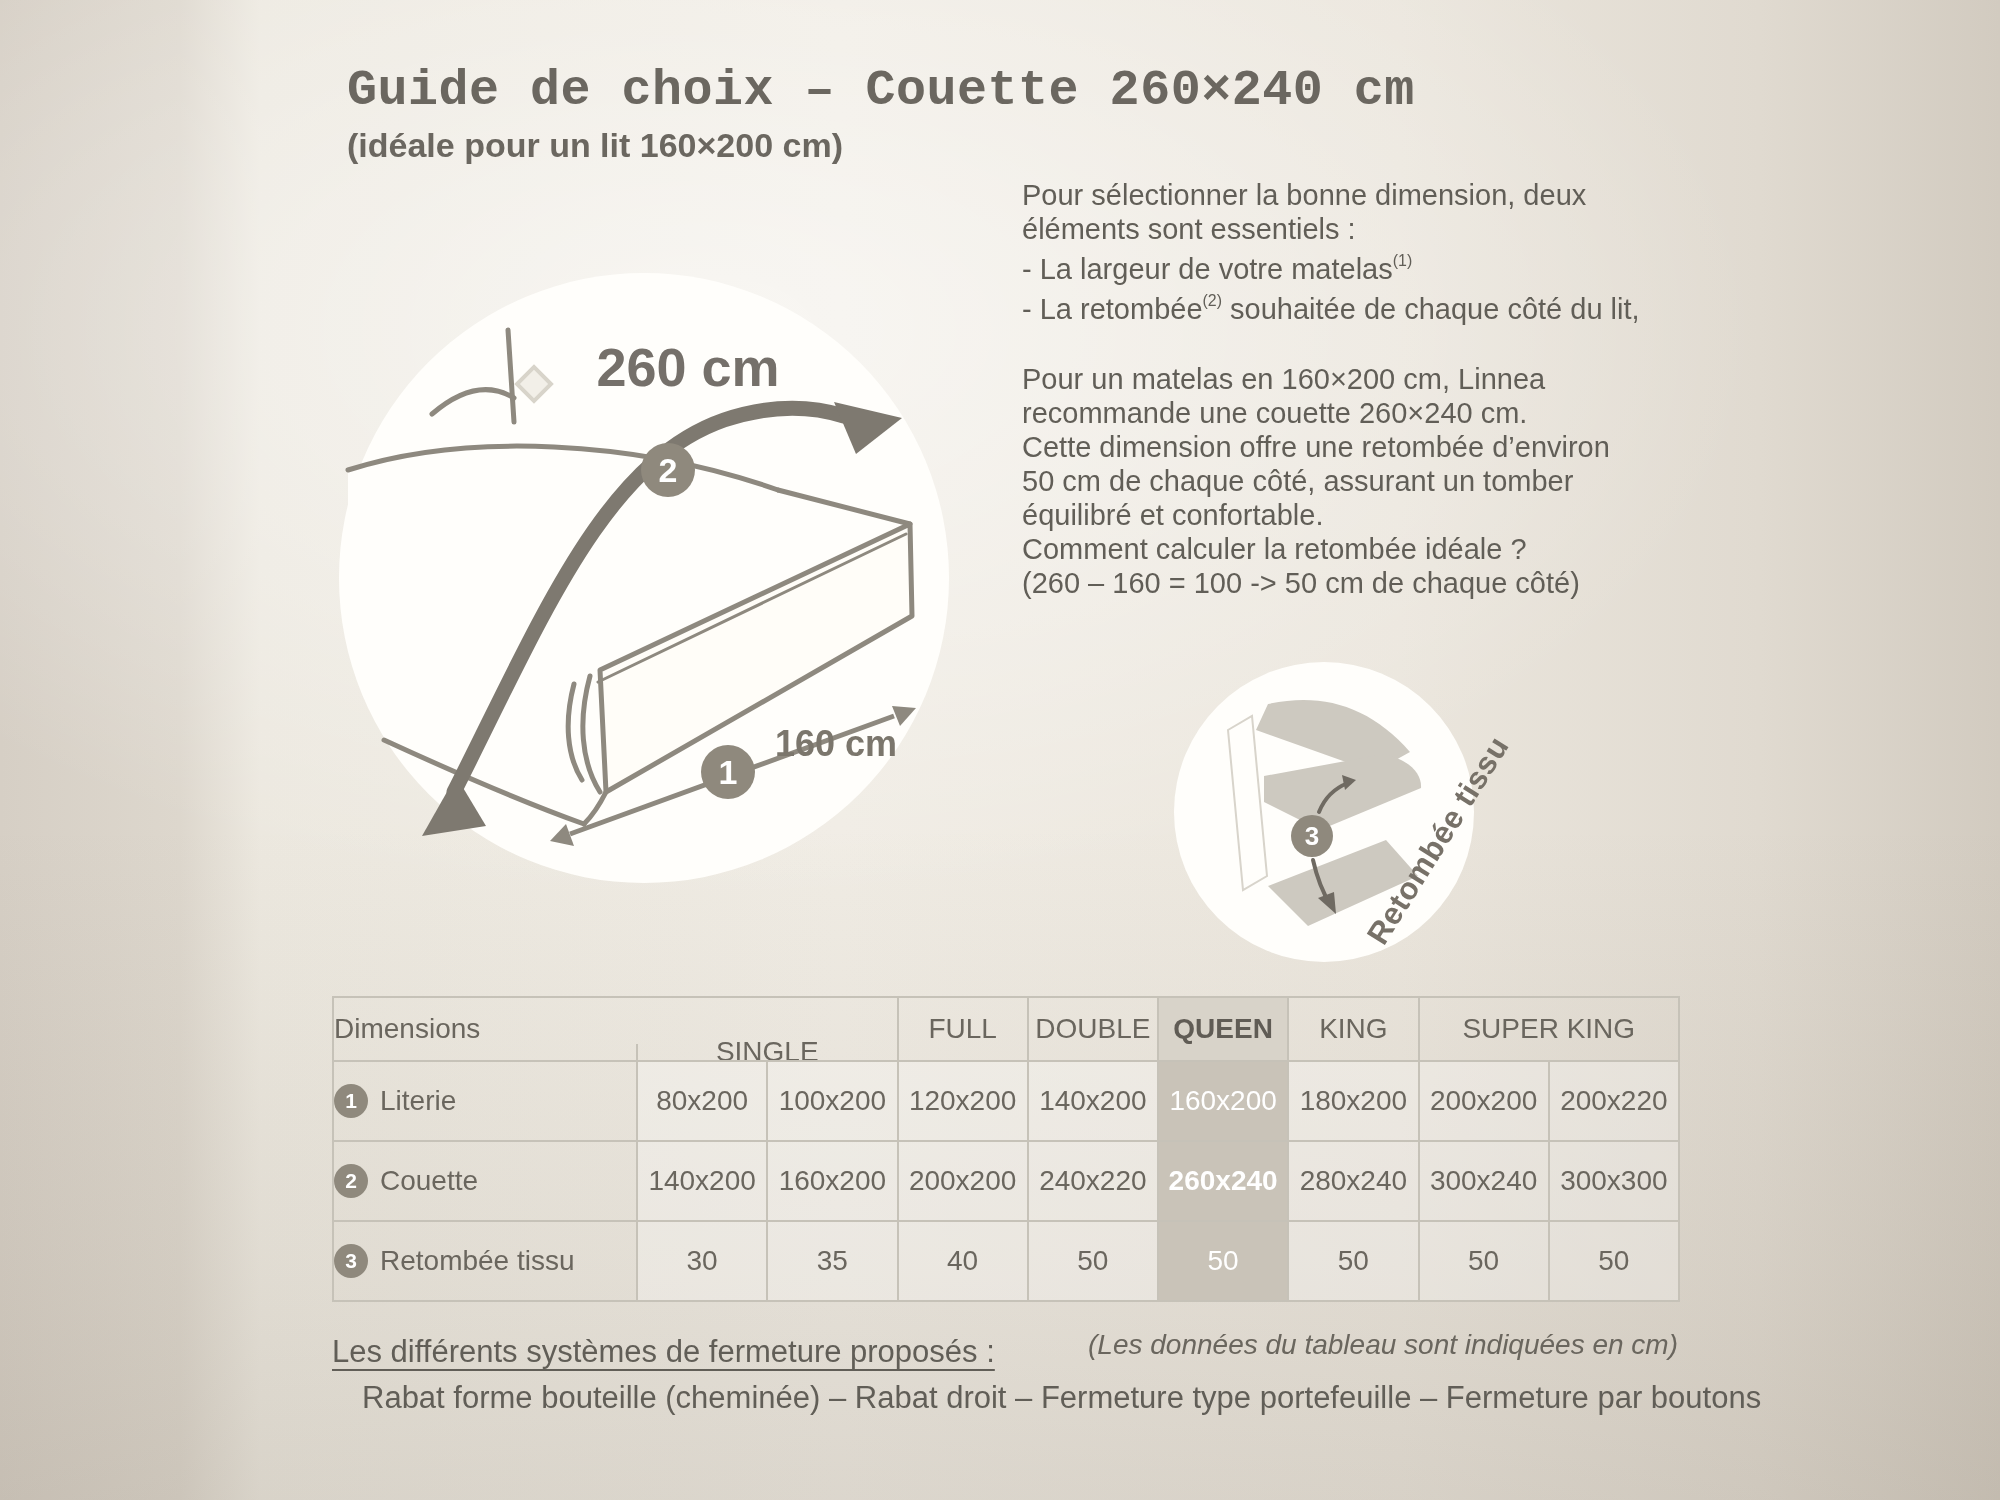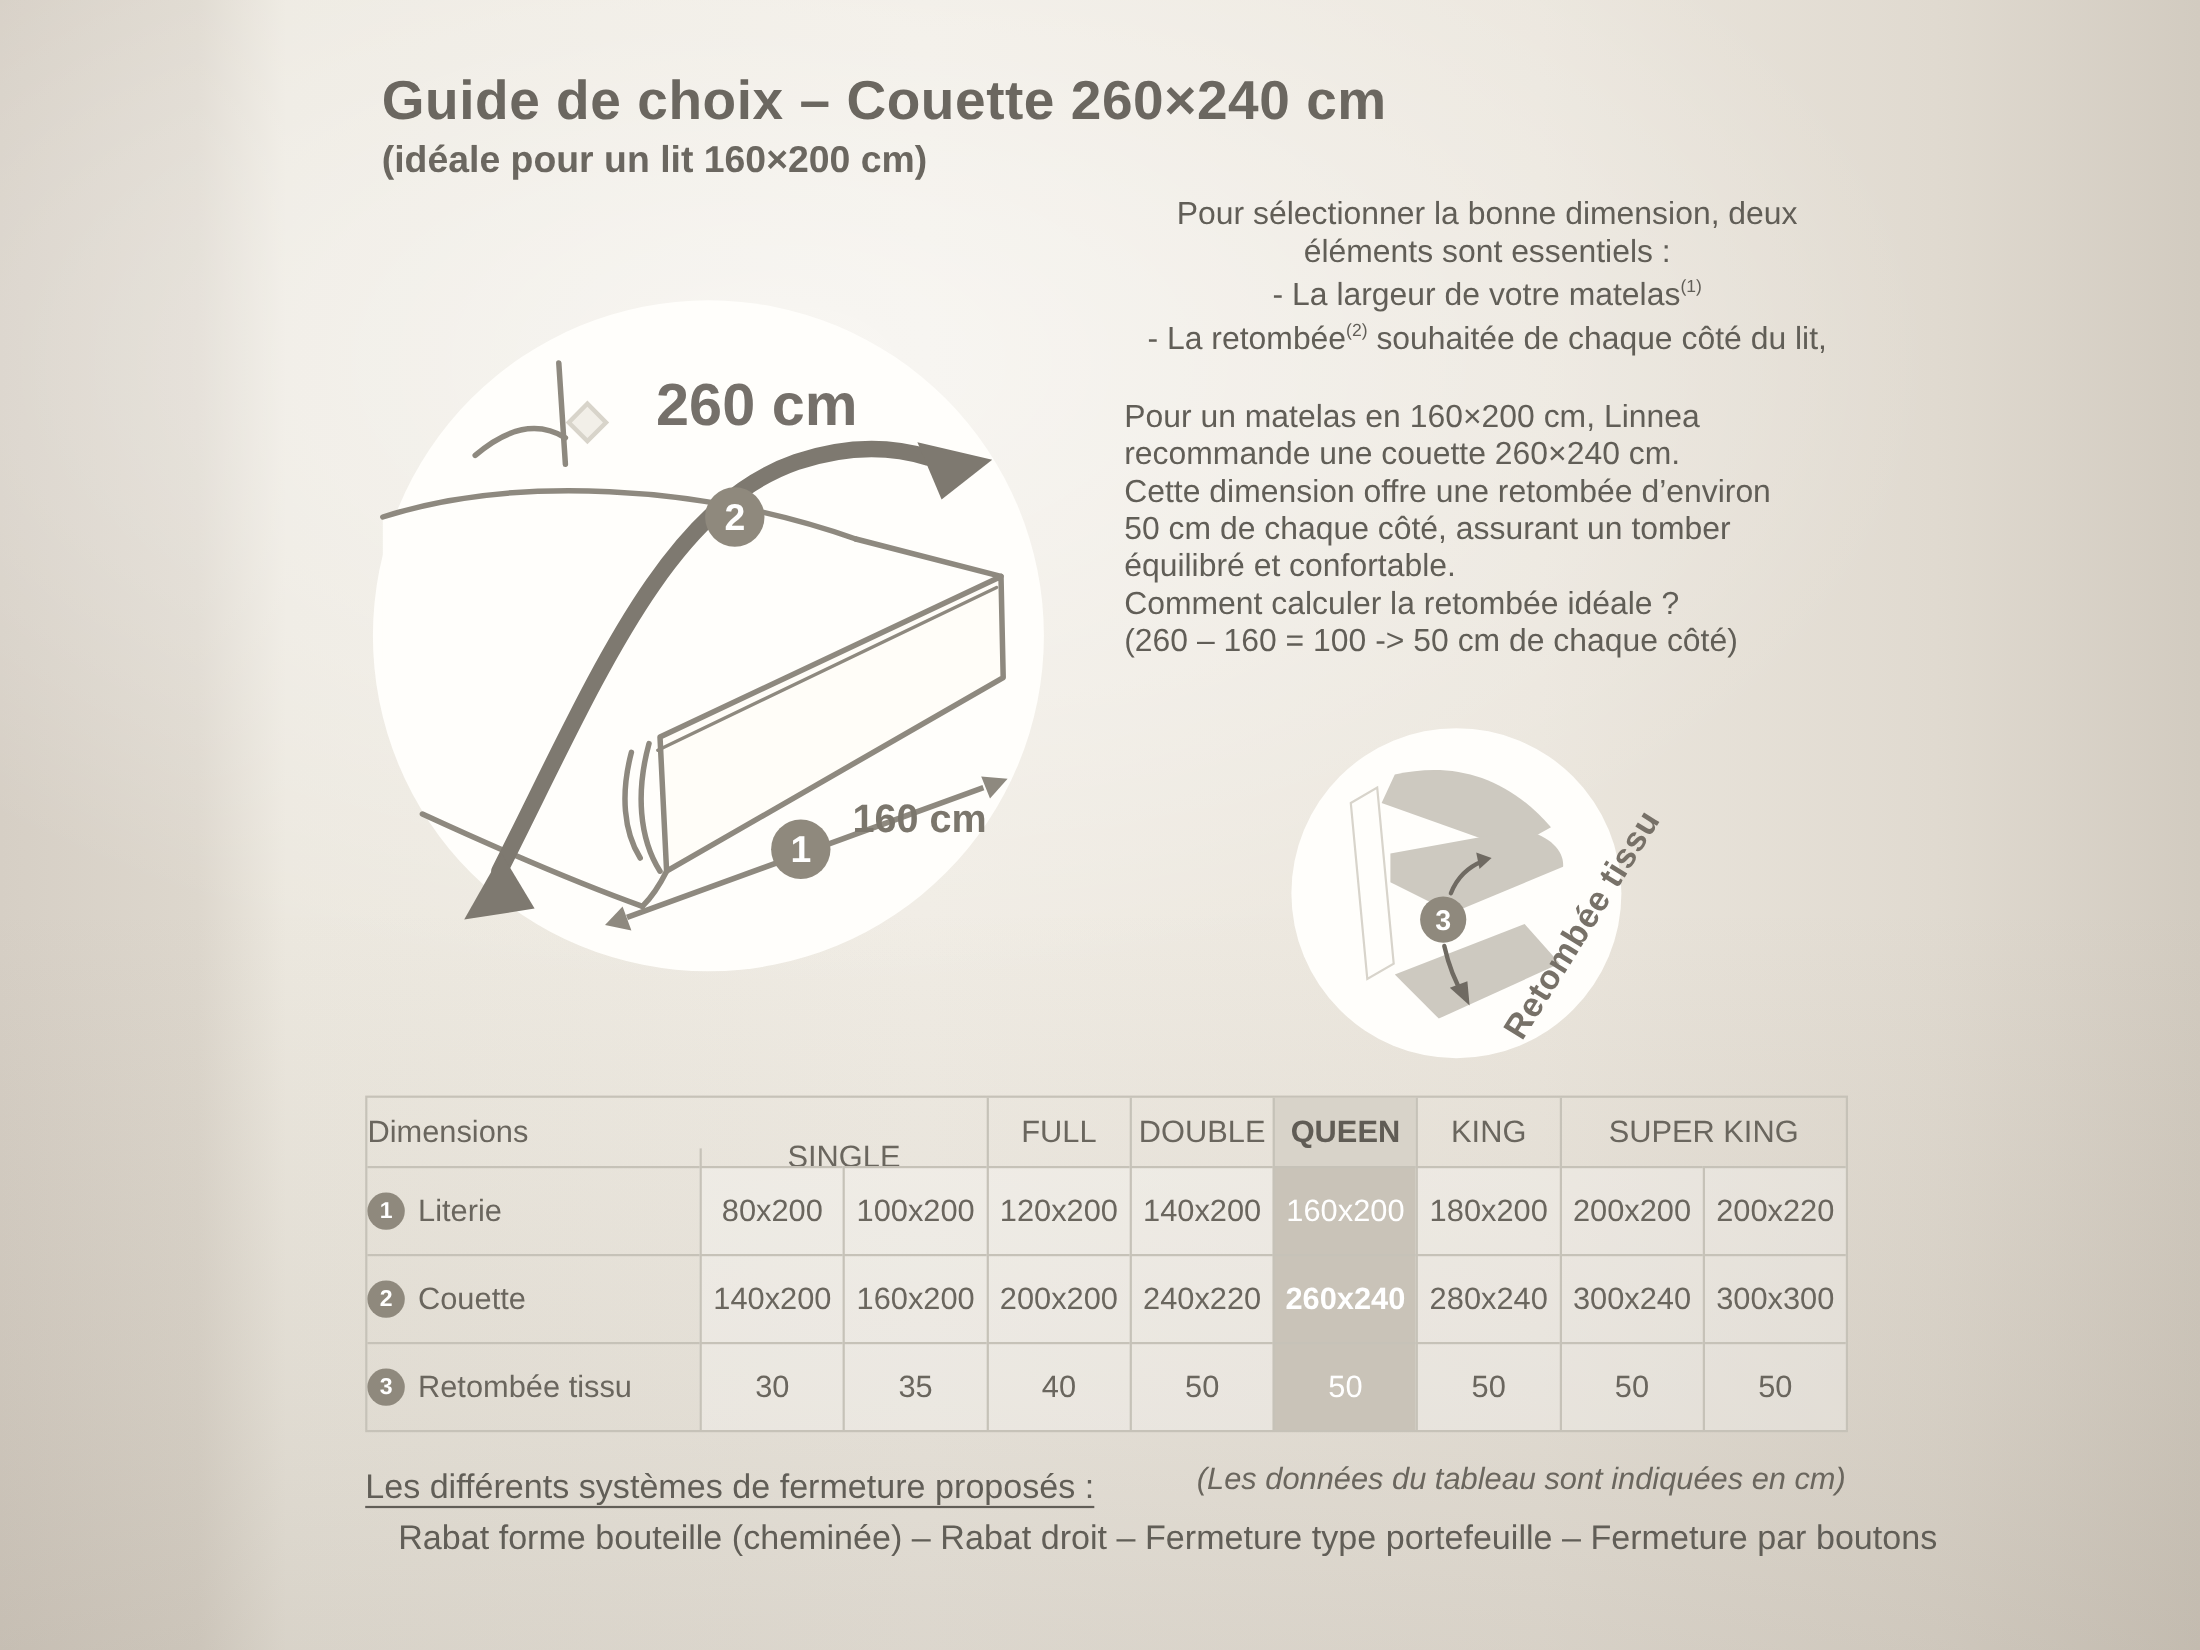--- a/index.html
+++ b/index.html
@@ -4,23 +4,23 @@
 <style>
   html,body{margin:0;padding:0;background:#cfc8bd;}
   .page{
     position:relative;width:2000px;height:1500px;overflow:hidden;
     font-family:"Liberation Sans",sans-serif;color:#615e57;
     background:
       radial-gradient(95% 70% at 36% 22%, rgba(255,255,255,.55) 0%, rgba(255,255,255,0) 55%),
       linear-gradient(180deg, rgba(120,108,92,0) 55%, rgba(120,108,92,.10) 85%, rgba(120,108,92,.17) 100%),
       linear-gradient(90deg,#d6cfc5 0%,#ddd7cd 9%,#ece8df 13%,#f0ece4 42%,#ebe6dd 70%,#e0dad0 88%,#d2cbc0 100%);
   }
-  .title{position:absolute;left:347px;top:62px;font-size:50px;font-weight:bold;color:#6b6760;letter-spacing:.5px;}
+  .title{position:absolute;left:347px;top:62px;font-size:50px;font-weight:bold;color:#6b6760;letter-spacing:.5px;font-family:Liberation Mono, monospace;}
   .subtitle{position:absolute;left:347px;top:126px;font-size:34px;font-weight:bold;color:#6b6760;}
-  .intro{position:absolute;left:1022px;top:178px;width:660px;font-size:29px;line-height:34px;color:#615e57;text-align:center;}
+  .intro{position:absolute;left:1022px;top:178px;width:660px;font-size:29px;line-height:34px;color:#615e57;}
   .intro sup{font-size:.55em;position:relative;top:-2px;}
   .example{position:absolute;left:1022px;top:362px;width:660px;font-size:29px;line-height:34px;color:#615e57;}
   .example-heading{font-weight:bold;}
   .example-body{white-space:pre-line;}
   .hero-circle{position:absolute;left:336px;top:270px;width:616px;height:616px;}
   .inset-circle{position:absolute;left:1172px;top:660px;width:304px;height:304px;}
   .inset-label{
     position:absolute;left:1360px;top:932px;font-size:31px;font-weight:bold;color:#777168;
     transform:rotate(-58deg);transform-origin:0 0;letter-spacing:.5px;white-space:nowrap;
   }

